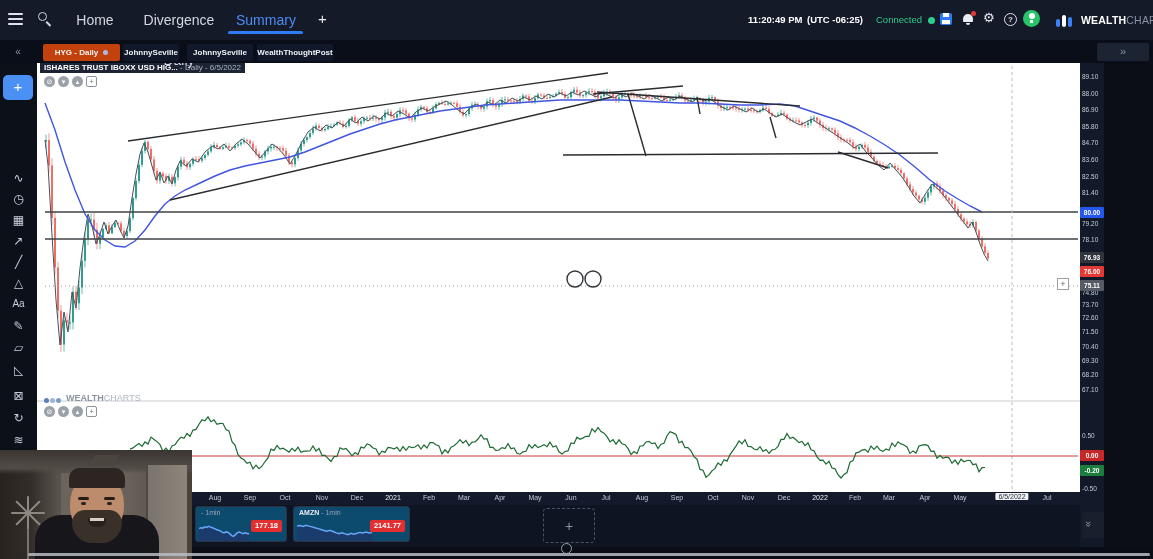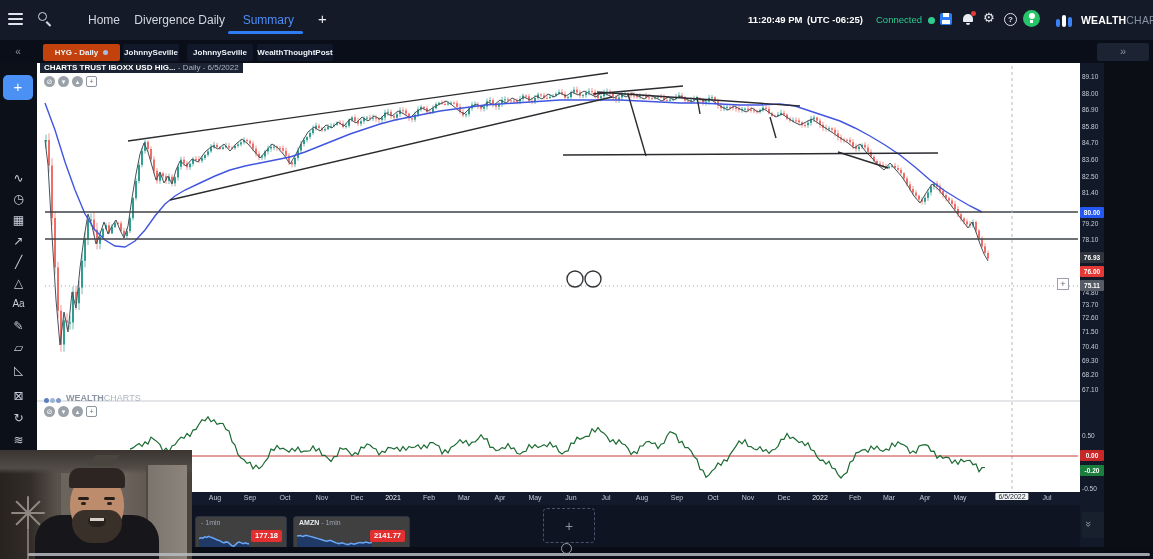--- a/index.html
+++ b/index.html
@@ -6,21 +6,21 @@
   *{box-sizing:border-box;font-family:"Liberation Sans","DejaVu Sans",sans-serif;}
   #stage{position:relative;width:1153px;height:559px;overflow:hidden;background:#0b0e15;}
 
   
   #topbar{position:absolute;left:0;top:0;width:1153px;height:40px;background:#141a27;z-index:10;}
   .burger{position:absolute;left:8px;top:13px;width:15px;height:12px;cursor:pointer;}
   .burger i{display:block;height:2px;background:#dfe4ec;margin-bottom:3px;border-radius:1px;}
   .search{position:absolute;left:38px;top:12px;width:14px;height:14px;}
   .search .lens{position:absolute;left:0;top:0;width:9px;height:9px;border:1.6px solid #cfd6e4;border-radius:50%;}
   .search .tail{position:absolute;left:9px;top:9px;width:6px;height:1.8px;background:#cfd6e4;transform:rotate(45deg);transform-origin:0 0;}
-  .nav-item{position:absolute;top:0;height:40px;line-height:40px;text-align:right;font-size:12px;color:#d2d8e2;cursor:pointer;}
+  .nav-item{position:absolute;top:0;height:40px;line-height:40px;text-align:center;font-size:14px;color:#d2d8e2;cursor:pointer;}
   .nav-item.active{color:#4c8df6;}
   .nav-plus{position:absolute;left:318px;top:0;height:40px;line-height:38px;font-size:15px;color:#e8ecf2;cursor:pointer;}
   .nav-underline{position:absolute;left:228px;top:31px;width:75px;height:3px;background:#2f7cf5;border-radius:2px;}
   .clock-txt{position:absolute;top:0;height:40px;line-height:40px;font-size:9.5px;font-weight:bold;color:#ffffff;}
   .conn{position:absolute;left:876px;top:0;height:40px;line-height:40px;font-size:9.5px;color:#2ecc8f;}
   .conn-dot{position:absolute;left:928px;top:17px;width:7px;height:7px;border-radius:50%;background:#2ecc8f;}
   .tb-icon{position:absolute;top:13px;cursor:pointer;}
   .save-ic{left:940px;width:12px;height:12px;background:#2b7bf3;border-radius:2px;}
   .save-ic:before{content:"";position:absolute;left:3px;top:0;width:6px;height:4px;background:#fff;}
   .save-ic:after{content:"";position:absolute;left:2px;bottom:1px;width:8px;height:4px;background:#fff;}
@@ -77,21 +77,21 @@
   #chevdown span{position:absolute;left:4px;top:6px;display:block;transform:rotate(90deg);font-size:11px;}
 
   
   #xaxis{position:absolute;left:37px;top:492px;width:1043px;height:13px;background:#131a2b;z-index:4;}
   .xl{position:absolute;top:2px;font-size:7px;color:#c3cad6;transform:translateX(-50%);white-space:nowrap;}
   .xl.year{color:#eef1f6;}
   .xl.hl{background:#f2f3f5;color:#1c2333;padding:0 3px;border-radius:1px;transform:translateX(-50%);}
 
   
   #dock{position:absolute;left:37px;top:505px;width:1043px;height:42px;background:#0e1422;z-index:5;}
-  .mini{position:absolute;top:11px;height:36px;background:#404040;border:1px solid #2b3342;border-radius:3px;cursor:pointer;}
+  .mini{position:absolute;top:1px;height:36px;background:#0c4a6e;border:1px solid #2b3342;border-radius:3px;cursor:pointer;}
   .mini .lbl{position:absolute;left:5px;top:2px;font-size:7px;color:#9aa3b2;white-space:nowrap;}
   .mini .lbl b{color:#e8ecf2;}
   .mini svg{position:absolute;left:3px;top:11px;}
   .mini .val{position:absolute;right:4px;top:13px;height:12px;background:#e32f2f;color:#fff;font-size:7.5px;font-weight:bold;line-height:12px;padding:0 4px;border-radius:2px;}
   .dock-add{position:absolute;left:506px;top:3px;width:52px;height:35px;border:1px dashed #49536a;border-radius:4px;color:#8b94a6;font-size:14px;text-align:center;line-height:34px;cursor:pointer;}
 
   
   #bottomstrip{position:absolute;left:0;top:547px;width:1153px;height:12px;background:#0a0d15;z-index:6;}
   #bottomline{position:absolute;left:28px;top:553px;width:1122px;height:2.5px;background:#b7bcc2;border-radius:2px;opacity:.85;z-index:50;}
   #handle-circle{position:absolute;left:561px;top:543px;width:11px;height:11px;border:1.5px solid #9aa0a6;border-radius:50%;background:transparent;z-index:51;cursor:pointer;}
@@ -780,21 +780,21 @@
         <circle cx="575" cy="279" r="8" fill="none" stroke="#33363a" stroke-width="1.4"></circle>
         <circle cx="593" cy="279" r="8" fill="none" stroke="#33363a" stroke-width="1.4"></circle>
       </g>
       <line x1="1012" y1="66" x2="1012" y2="490" stroke="#b6babe" stroke-width="1" stroke-dasharray="3 3"></line>
       <g clip-path="url(#oscclip)">
         <line x1="45" y1="456" x2="1078" y2="456" stroke="#c53b3b" stroke-width="1"></line>
         <polyline points="130,449.1 133,447.9 136,445.6 139,443.6 142,446.4 145,441.9 148,444.1 151,437.1 154,439.4 157,441.6 160,444.7 163,451.5 166,448.2 169,451.9 172,446.0 175,444.8 178,440.4 181,437.1 184,438.3 187,433.4 190,436.4 193,430.1 196,429.4 199,424.2 202,419.8 205,420.7 208,416.9 211,421.7 214,419.8 217,424.4 220,423.4 223,423.5 226,429.5 229,430.9 232,441.7 235,445.0 238,454.6 241,458.0 244,459.8 247,463.3 250,462.2 253,468.8 256,465.1 259,468.7 262,466.2 265,461.5 268,458.0 271,449.1 274,450.4 277,445.5 280,449.1 283,448.2 286,450.1 289,452.1 292,448.3 295,451.2 298,447.1 301,452.3 304,451.2 307,451.1 310,450.8 313,445.9 316,451.0 319,448.4 322,455.3 325,455.3 328,458.4 331,461.5 334,456.6 337,456.5 340,447.8 343,449.3 346,448.5 349,451.9 352,455.9 355,452.6 358,454.5 361,447.1 364,448.1 367,444.0 370,445.0 373,448.0 376,448.9 379,454.9 382,451.2 385,452.4 388,447.5 391,447.8 394,449.0 397,447.3 400,451.3 403,446.6 406,450.3 409,446.5 412,447.7 415,447.0 418,444.8 421,449.0 424,445.0 427,448.0 430,442.5 433,442.6 436,444.7 439,445.9 442,453.9 445,449.8 448,452.9 451,447.1 454,445.7 457,443.1 460,439.6 463,443.2 466,440.4 469,445.7 472,442.2 475,442.0 478,439.0 481,434.7 484,439.1 487,438.7 490,447.3 493,447.3 496,450.6 499,450.0 502,447.6 505,448.5 508,443.7 511,448.7 514,448.0 517,453.3 520,454.2 523,451.8 526,451.3 529,444.7 532,448.1 535,444.7 538,447.6 541,446.2 544,444.6 547,446.7 550,442.1 553,447.0 556,445.7 559,451.8 562,454.1 565,451.5 568,450.9 571,443.0 574,443.5 577,437.2 580,439.2 583,437.9 586,436.3 589,436.4 592,428.9 595,432.0 598,427.5 601,431.5 604,433.2 607,436.6 610,441.9 613,439.7 616,444.1 619,439.8 622,443.7 625,444.7 628,448.4 631,454.5 634,451.6 637,453.6 640,446.0 643,445.9 646,442.0 649,441.3 652,443.7 655,443.0 658,448.6 661,444.2 664,443.3 667,435.7 670,431.7 673,432.9 676,434.5 679,442.8 682,441.4 685,447.7 688,447.7 691,450.9 694,456.6 697,459.2 700,469.4 703,470.2 706,477.3 709,474.9 712,470.8 715,468.4 718,462.9 721,465.4 724,459.8 727,461.1 730,454.6 733,450.3 736,446.1 739,440.9 742,443.8 745,439.7 748,446.4 751,446.6 754,449.0 757,449.8 760,446.7 763,451.4 766,449.5 769,453.4 772,450.0 775,449.3 778,446.3 781,439.4 784,439.3 787,433.4 790,438.6 793,437.3 796,439.8 799,442.6 802,441.5 805,445.7 808,442.8 811,449.8 814,450.8 817,456.8 820,460.4 823,460.1 826,464.1 829,461.3 832,468.0 835,468.8 838,474.6 841,478.0 844,474.4 847,472.5 850,462.2 853,460.6 856,452.8 859,452.1 862,450.1 865,449.4 868,452.2 871,446.1 874,449.3 877,446.1 880,450.1 883,451.4 886,449.0 889,450.3 892,443.1 895,446.6 898,441.8 901,443.9 904,445.0 907,447.0 910,453.4 913,450.9 916,453.1 919,446.0 922,445.1 925,444.6 928,445.6 931,451.4 934,451.2 937,458.2 940,455.5 943,458.2 946,457.2 949,457.8 952,463.3 955,460.0 958,464.4 961,459.2 964,461.7 967,460.5 970,460.4 973,464.7 976,464.0 979,471.8 982,467.6 985,467.5" fill="none" stroke="#1d6b33" stroke-width="1.2"></polyline>
       </g>
     </svg>
 
-  <div id="symbar"><b>CHARTS TRUST IBOXX USD HIG...</b><span class="sfx"> - Daily - 6/5/2022</span></div>
+  <div id="symbar"><b>ISHARES TRUST IBOXX USD HIG...</b><span class="sfx"> - Daily - 6/5/2022</span></div>
 
   <div class="panel-btns" style="left:44px;top:76px;">
     <div class="pbtn">⊘</div>
     <div class="pbtn">▾</div>
     <div class="pbtn">▴</div>
     <div class="pbtn sq">+</div>
   </div>
   <div class="panel-btns" style="left:44px;top:406px;">
     <div class="pbtn">⊘</div>
     <div class="pbtn">▾</div>

